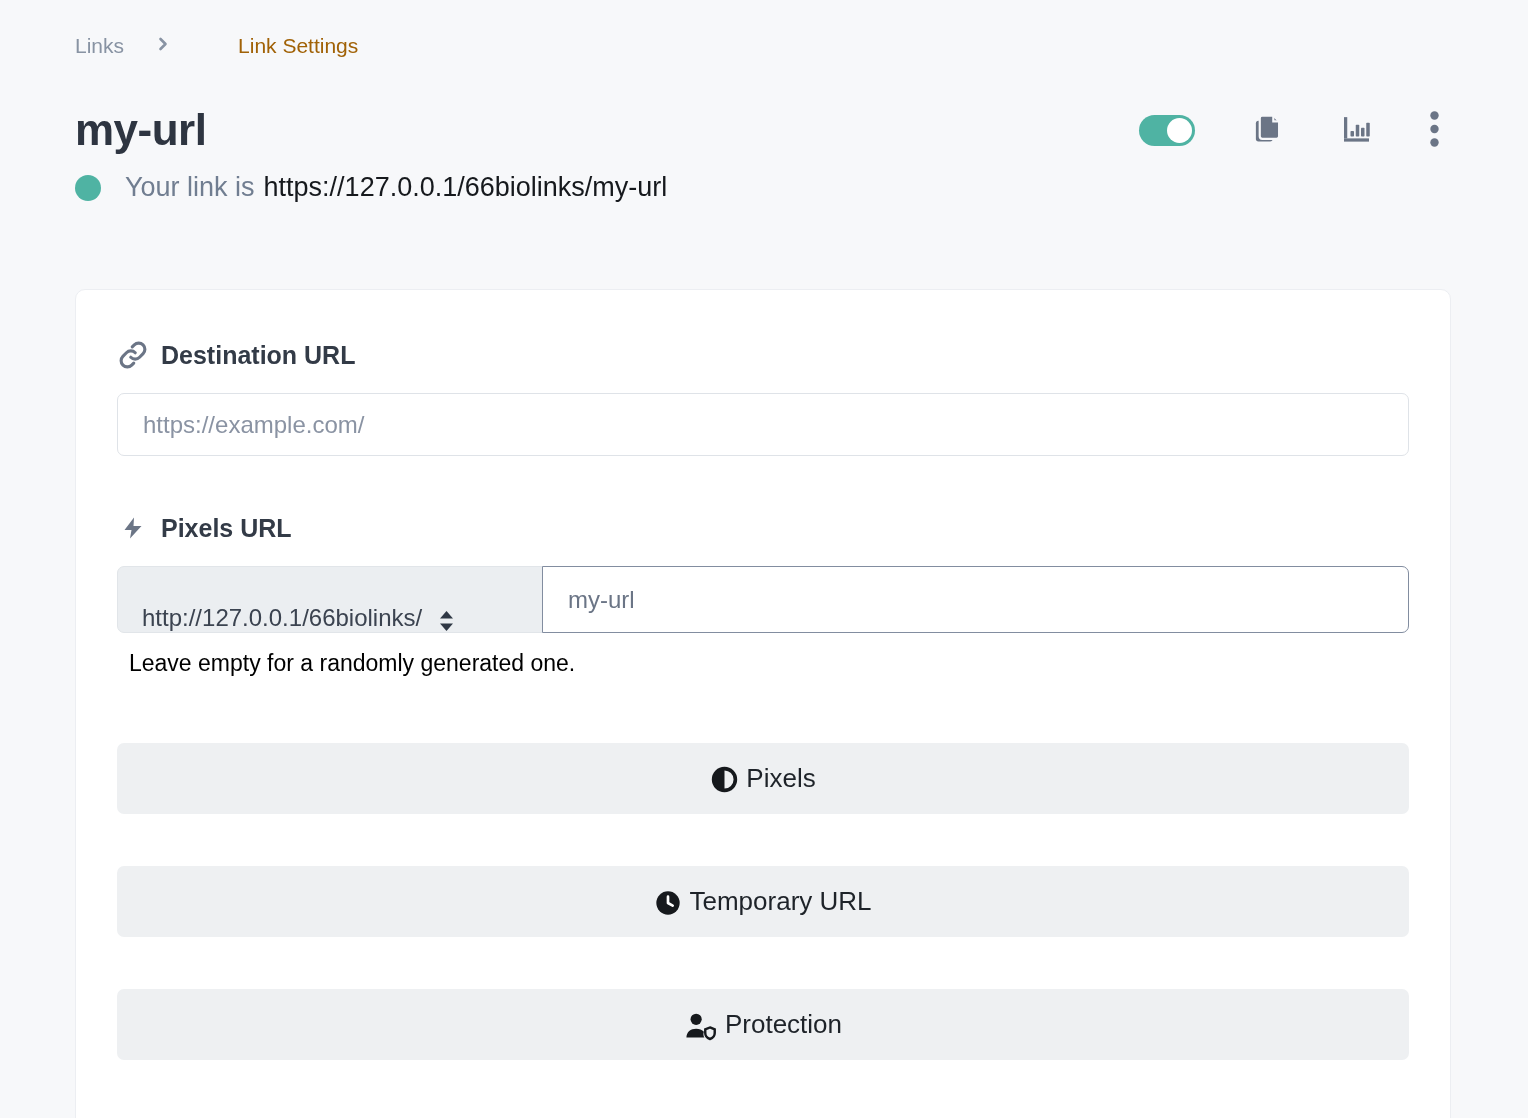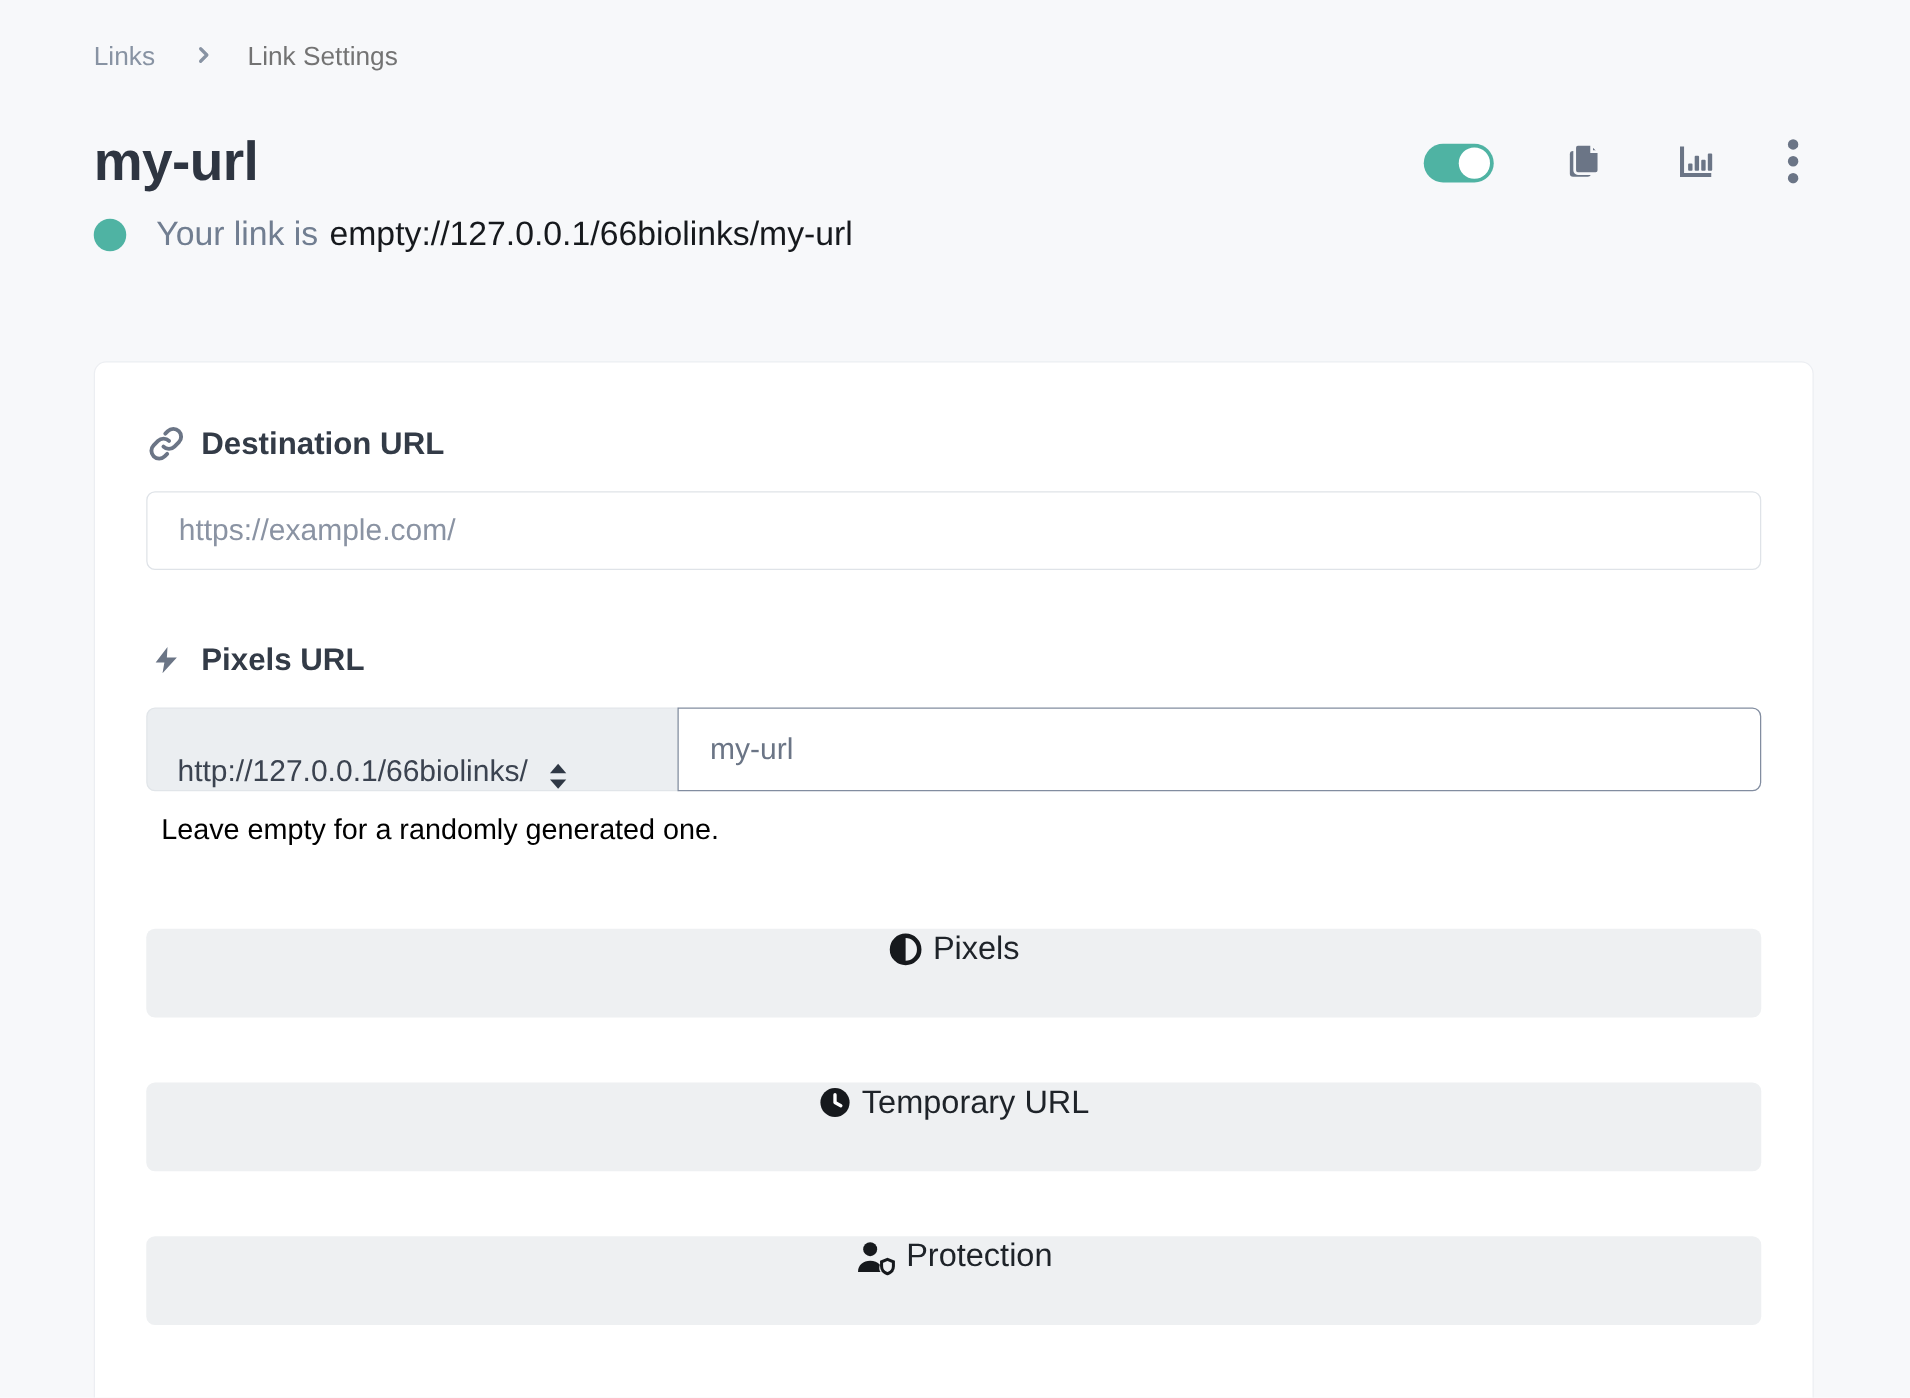--- a/index.html
+++ b/index.html
@@ -8,21 +8,21 @@
     background: #f7f8fa;
     font-family: "Liberation Sans", sans-serif;
     color: #2e3541;
   }
   .page { padding: 34px 77px 0 75px; }
 
   
   .breadcrumb { display: flex; align-items: flex-start; font-size: 21px; height: 30px; }
   .bc-parent { color: #8893a3; cursor: pointer; }
   .bc-chevron { margin: 2px 27px 0 31px; display: inline-flex; }
-  .bc-current { color: #737373; }
+  .bc-current { color: #a16207; margin-left: 40px; }
 
   
   .header-row { display: flex; align-items: center; margin-top: 40px; height: 52px; }
   .page-title { font-size: 44px; font-weight: 700; color: #2e3541; letter-spacing: -0.5px; }
   .header-icons { margin-left: auto; display: flex; align-items: center; gap: 57px; padding-right: 12px; }
   .toggle { width: 56px; height: 31px; border-radius: 16px; background: #4fb3a3; position: relative; cursor: pointer; }
   .toggle .knob { position: absolute; top: 3px; right: 3px; width: 25px; height: 25px; border-radius: 50%; background: #ffffff; }
   .icon-btn { background: none; border: none; cursor: pointer; display: inline-flex; align-items: center; padding: 0; }
 
   
@@ -62,21 +62,21 @@
     flex: 1; height: 100%; margin-left: -1px; position: relative; z-index: 1;
     border: 1px solid #828da0; border-radius: 0 7px 7px 0;
     padding: 0 25px; font-size: 24px; color: #6b7586; background: #ffffff; outline: none;
     font-family: "Liberation Sans", sans-serif;
   }
   .help-text { margin-top: 17px; font-size: 23px; color: #000000; margin-left: 12px; }
 
   .action-btn {
     width: 100%; height: 71px; margin-top: 52px;
     background: #eef0f2; border: none; border-radius: 7px;
-    display: flex; justify-content: center; gap: 7px;
+    display: flex; align-items: center; justify-content: center; gap: 7px;
     font-size: 26px; color: #1e2329; cursor: pointer;
     font-family: "Liberation Sans", sans-serif;
   }
   .action-btn:first-of-type { margin-top: 66px; }
   .action-btn .btn-icon { display: inline-flex; margin-top: 2px; }
 </style>
 </head>
 <body>
 
 <div class="page">
@@ -126,21 +126,21 @@
             <circle cx="4.5" cy="31.5" r="4.2"></circle>
           </svg>
         </span>
       </button>
     </div>
   </div>
 
   <div class="status-row">
     <span class="status-dot"></span>
     <span class="status-prefix">Your link is</span>
-    <span class="status-url">empty://127.0.0.1/66biolinks/my-url</span>
+    <span class="status-url">https://127.0.0.1/66biolinks/my-url</span>
   </div>
 
   <div class="card">
 
     <div class="section-label">
       <span class="lbl-icon">
         <svg width="30" height="30" viewBox="0 0 24 24" fill="none" stroke="#6b7586" stroke-width="2.5" stroke-linecap="round" stroke-linejoin="round">
           <path d="M10.2 13.8a5 5 0 0 0 7.06 0l2.84-2.83a5 5 0 0 0-7.07-7.07l-1.63 1.62"></path>
           <path d="M13.8 10.2a5 5 0 0 0-7.06 0l-2.84 2.83a5 5 0 0 0 7.07 7.07l1.62-1.62"></path>
         </svg>

